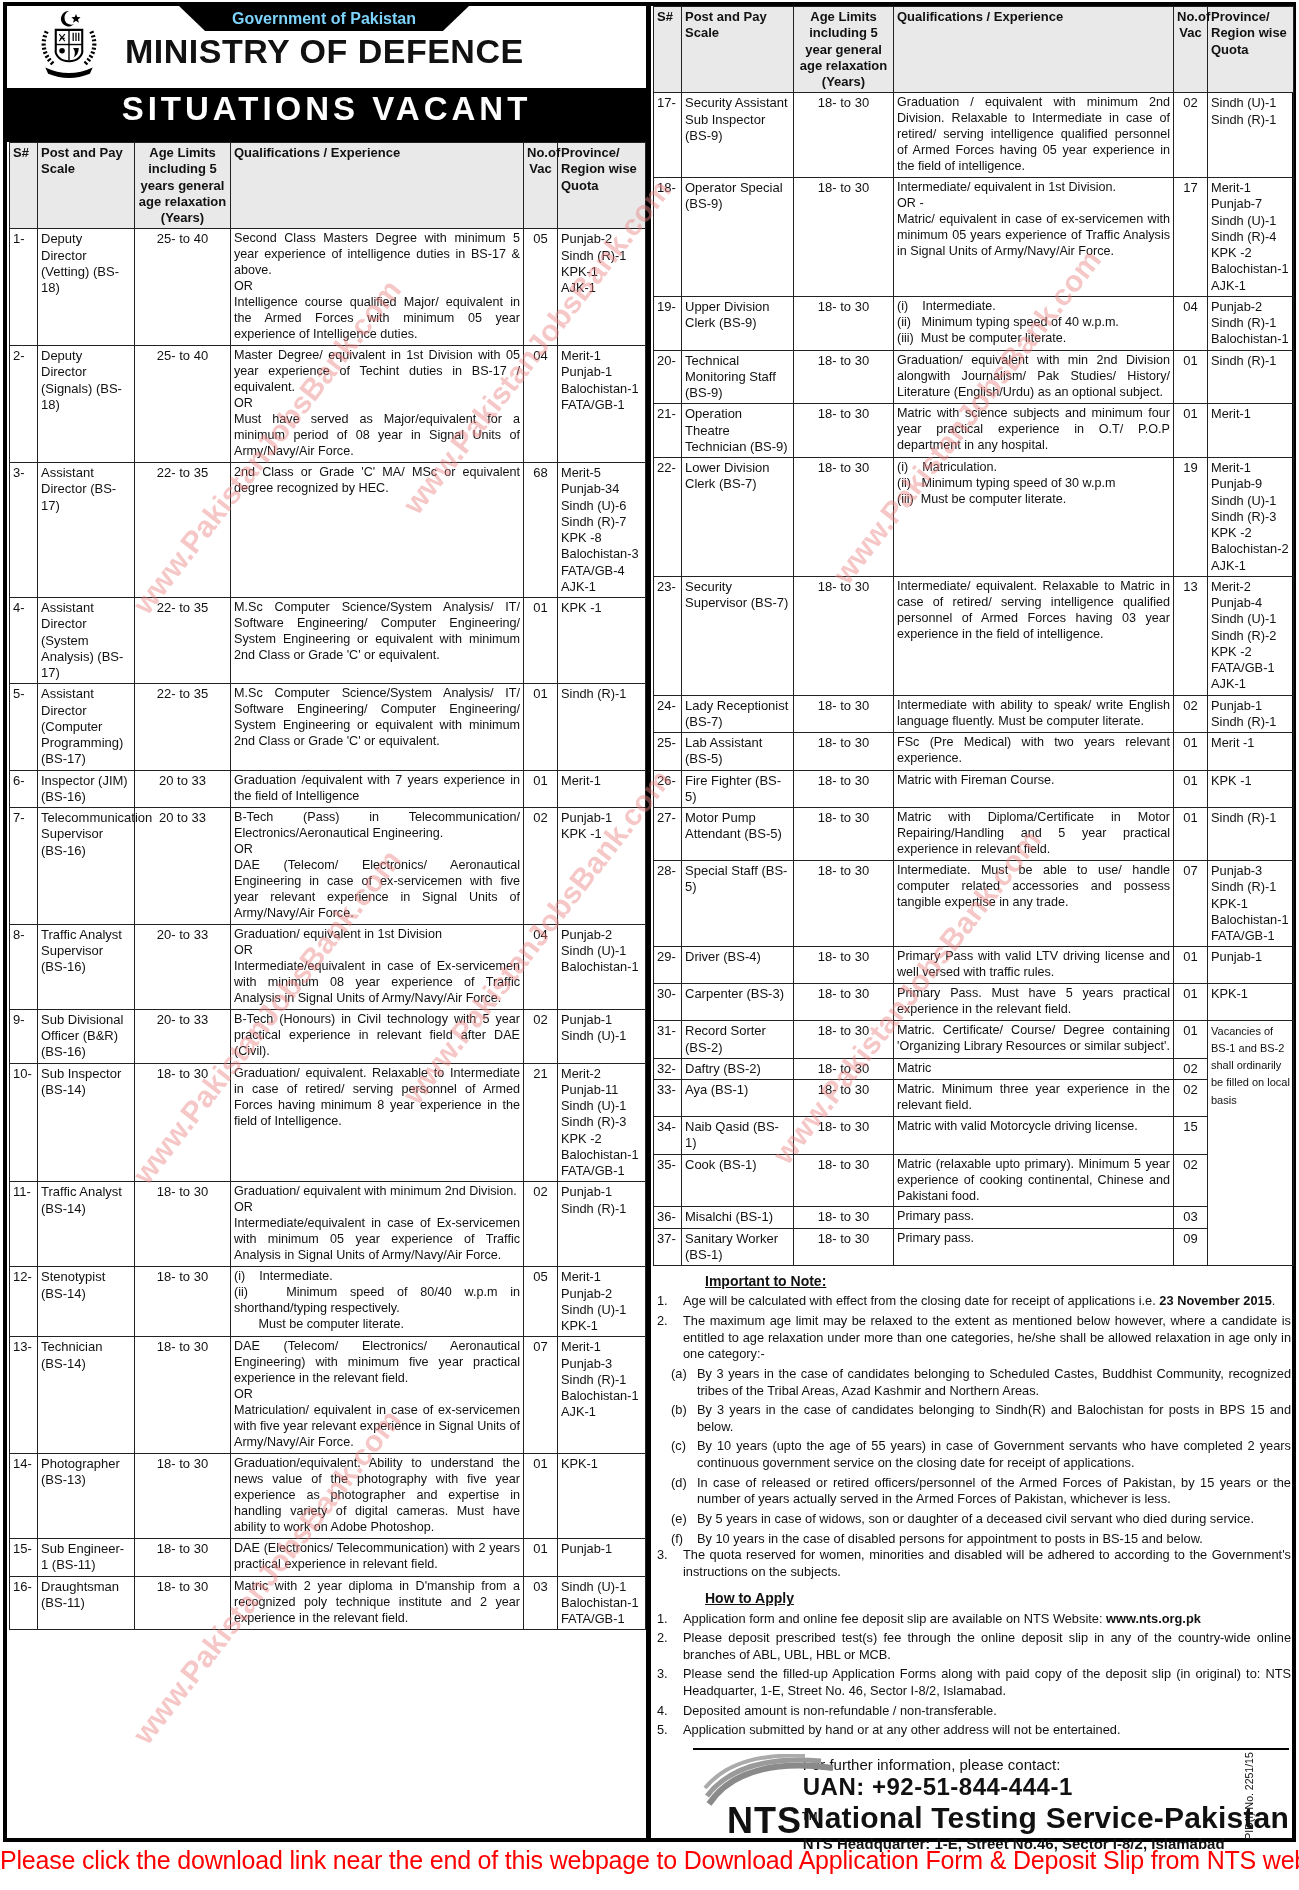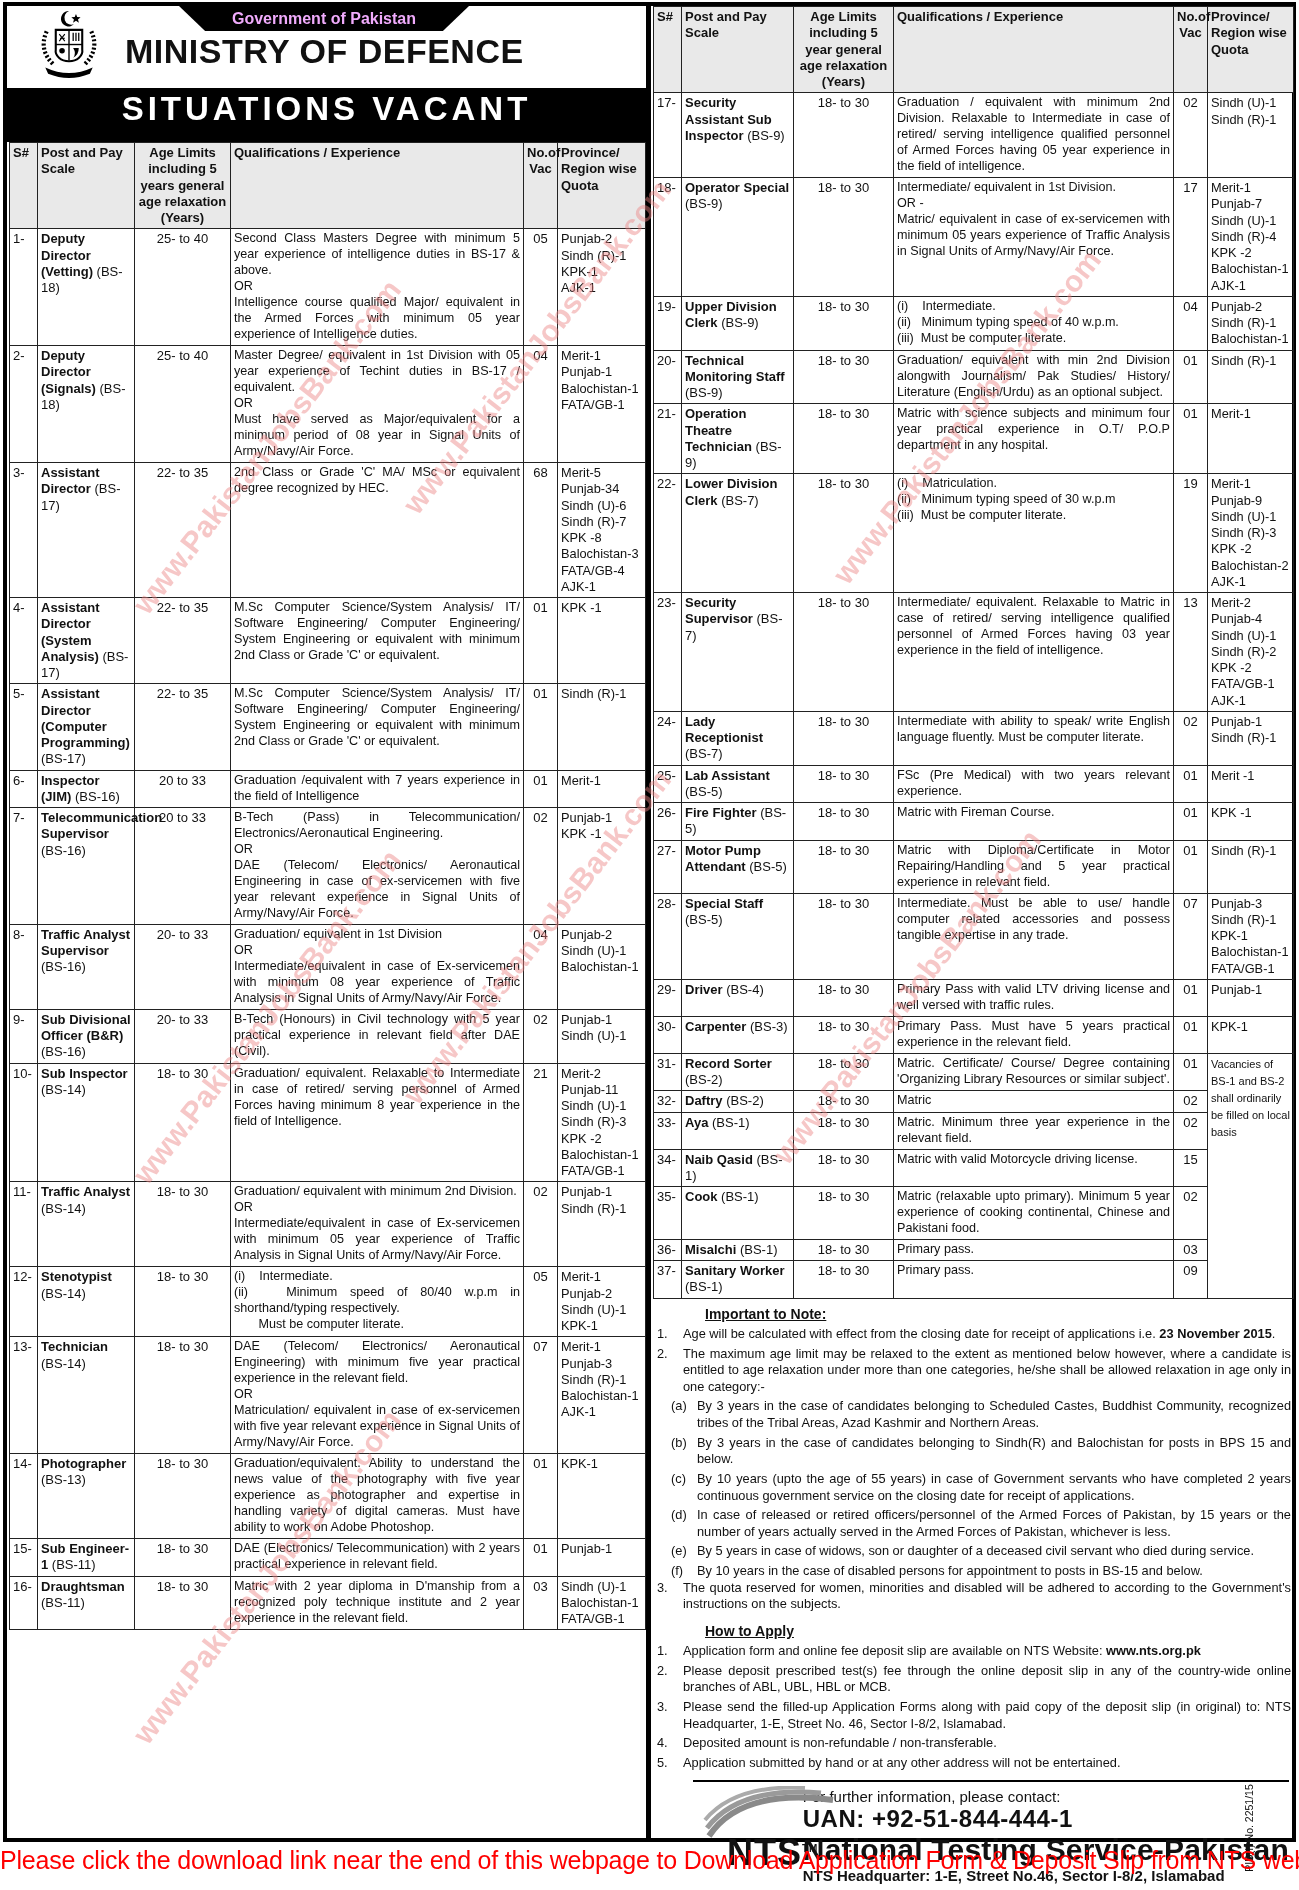--- a/index.html
+++ b/index.html
@@ -6,38 +6,38 @@
   .page{position:relative;width:1299px;height:1890px;background:#fff;overflow:hidden;
         font-family:"Liberation Sans","DejaVu Sans",sans-serif;color:#111;}
   .ad{position:absolute;left:3px;top:2px;width:1285px;height:1832px;border:4px solid #000;
       display:flex;background:#fff;}
   .col-left{width:640px;border-right:5px solid #000;display:flex;flex-direction:column;}
   .col-right{width:644px;position:relative;display:flex;flex-direction:column;padding-left:2px;}
 
   
   .masthead{position:relative;height:82px;}
   .emblem{position:absolute;left:12px;top:3px;width:100px;height:78px;}
-  .gov-banner{position:absolute;left:172px;top:0;width:290px;height:25px;background:#000;color:#f0abfc;
+  .gov-banner{position:absolute;left:172px;top:0;width:290px;height:25px;background:#000;color:#7dd3fc;
       font-size:16px;font-weight:bold;text-align:center;line-height:25px;
       clip-path:polygon(0 0,100% 0,91% 100%,9% 100%);}
   .ministry{position:absolute;left:118px;top:26px;width:520px;font-size:34px;font-weight:900;
       letter-spacing:.5px;white-space:nowrap;}
   .band{height:54px;background:#000;color:#fff;font-size:33px;font-weight:900;letter-spacing:4px;
       text-align:center;line-height:42px;}
   .intro{padding:6px 6px 4px 6px;font-size:14.5px;line-height:1.35;}
 
   
   table.jobs{border-collapse:collapse;table-layout:fixed;width:636px;margin-left:2px;}
   .col-right table.jobs{width:640px;margin-left:0;}
   table.jobs th,table.jobs td{border:1px solid #222;vertical-align:top;padding:2px 3px;}
   table.jobs th{background:#e9e9e9;font-size:13px;line-height:1.25;text-align:left;}
   table.jobs th.cc{text-align:center;}
   td.s{font-size:13px;}
   td.post{font-size:13px;line-height:1.25;}
-  td.post b{font-weight:bold;}
+  td.post b{font-weight:normal;}
   td.age{text-align:center;font-size:13px;}
   td.qual{font-size:12.6px;line-height:1.27;}
   td.qual .ql{text-align:justify;}
   td.vac{text-align:center;font-size:13px;}
   td.quota{font-size:12.8px;line-height:1.27;}
   td.quota-merged{vertical-align:middle;font-size:11px;line-height:1.55;}
 
   
   .notes,.apply{padding:4px 6px 0 4px;font-size:12.8px;line-height:1.3;}
   .sec-title{font-weight:bold;text-decoration:underline;font-size:14px;margin:2px 0 3px 0;padding-left:48px;}

